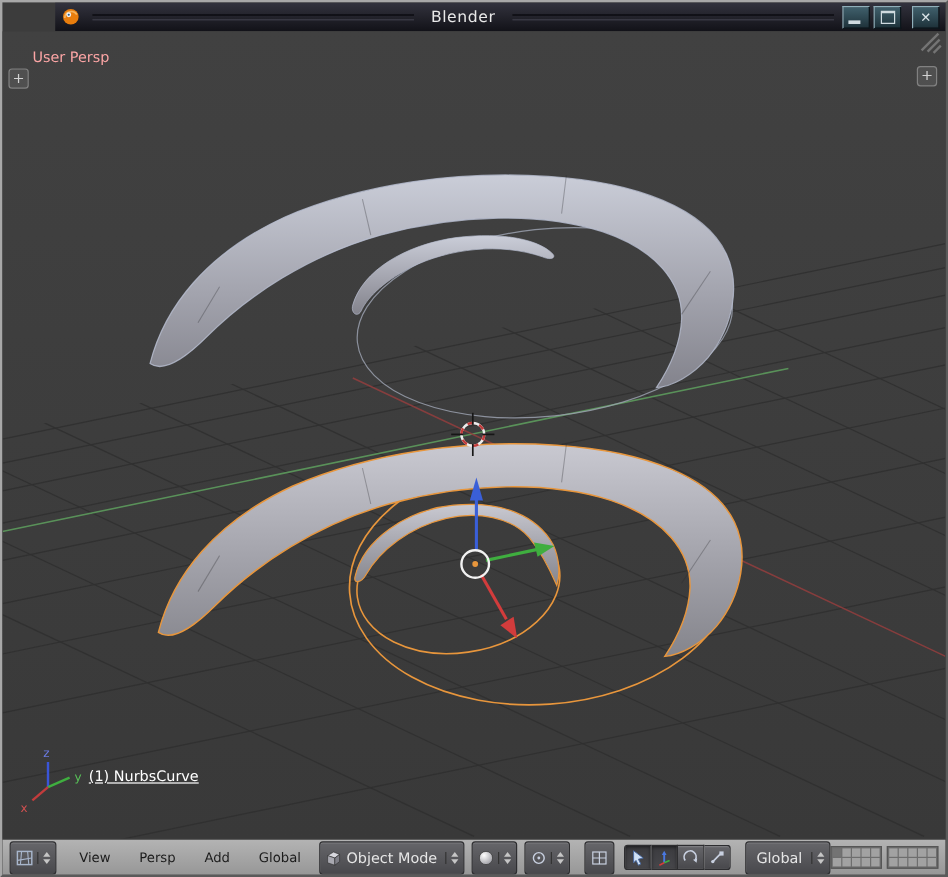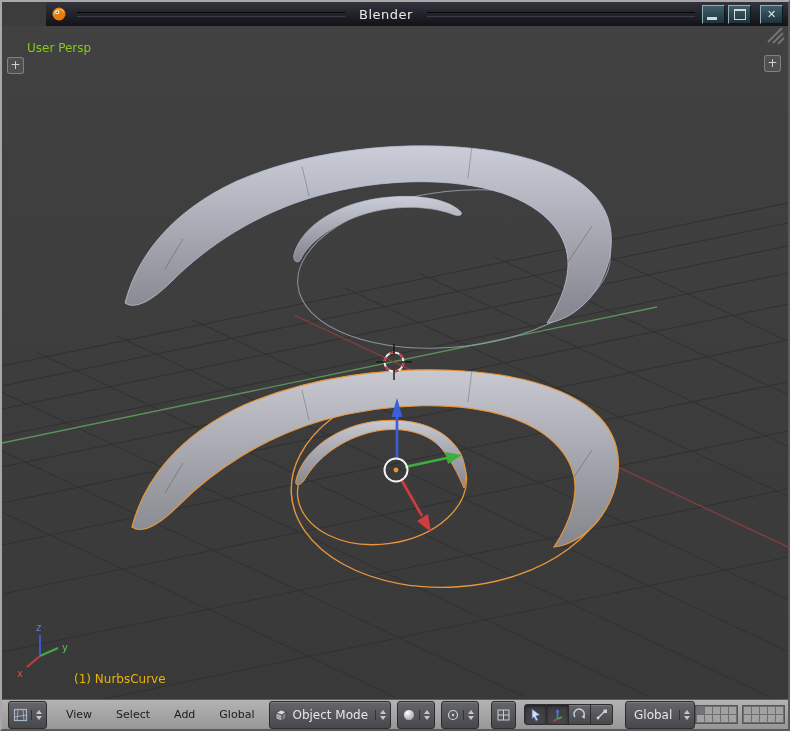--- a/index.html
+++ b/index.html
@@ -14,22 +14,22 @@
   .win-btn{width:21px;height:17px;margin-left:3px;background:linear-gradient(#40606c,#1e323a);
     border:1px solid;border-color:#8fb0ba #0c171c #0c171c #8fb0ba;display:flex;align-items:center;
     justify-content:center;position:relative;cursor:pointer;flex:0 0 auto;}
   .win-btn.close{margin-left:9px;}
   .min-glyph{position:absolute;left:4px;bottom:3px;width:10px;height:3px;background:#cfdadf;}
   .max-glyph{width:10px;height:8px;border:1px solid #cfdadf;border-top-width:2px;}
   .close-glyph{color:#dbe4e8;font-size:11px;font-weight:bold;line-height:1;}
   
   .viewport{position:relative;width:786px;height:673px;background:#3c3c3c;overflow:hidden;}
   .viewport svg.scene{position:absolute;left:0;top:0;}
-  .view-label{position:absolute;left:25px;top:15px;color:#84cc16;font-size:12px;pointer-events:none;}
-  .object-label{position:absolute;left:72px;top:646px;color:#eab308;font-size:12px;pointer-events:none;}
+  .view-label{position:absolute;left:25px;top:15px;color:#fca5a5;font-size:12px;pointer-events:none;}
+  .object-label{position:absolute;left:72px;top:614px;color:#ffffff;font-size:12px;pointer-events:none;text-decoration:underline;}
   .region-plus{position:absolute;width:15px;height:15px;border:1px solid rgba(205,205,205,0.4);
     border-radius:3px;background:rgba(110,110,110,0.35);color:#d2d2d2;font-size:12px;line-height:14px;
     text-align:center;cursor:pointer;}
   .region-plus.left{left:5px;top:31px;}
   .region-plus.right{right:7px;top:29px;}
   
   .header{height:30px;background:linear-gradient(#b3b3b3,#979797);border-top:1px solid #5c5c5c;
     display:flex;align-items:center;padding:0 6px;overflow:hidden;white-space:nowrap;box-sizing:border-box;}
   .hbtn{display:inline-flex;align-items:center;height:21px;background:linear-gradient(#66666a,#48484c);
     border:1px solid #2d2d30;border-radius:3px;padding:13px 4px;box-shadow:inset 0 1px 0 rgba(255,255,255,0.15);
@@ -210,21 +210,21 @@
         <line x1="10" y1="1.5" x2="11" y2="12.5" stroke="#a8b6cc" stroke-width="0.9"></line>
       </svg>
       <span class="stepper">
         <i class="tri-up"></i>
           <i class="tri-down"></i>
       </span>
     </div>
 
     <div class="menus">
       <span class="menu-item">View</span>
-      <span class="menu-item">Select</span>
+      <span class="menu-item">Persp</span>
       <span class="menu-item">Add</span>
       <span class="menu-item">Global</span>
     </div>
 
     <div class="hbtn">
       <svg width="14" height="14" viewBox="0 0 14 14">
         <polygon points="2,5 7,2 12,4 8,7" fill="#d8d8de" stroke="#2c2c2c" stroke-width="0.5"></polygon>
         <polygon points="2,5 8,7 8,13 2,11" fill="#a8a8b0" stroke="#2c2c2c" stroke-width="0.5"></polygon>
         <polygon points="8,7 12,4 12,10 8,13" fill="#7e7e86" stroke="#2c2c2c" stroke-width="0.5"></polygon>
       </svg>

